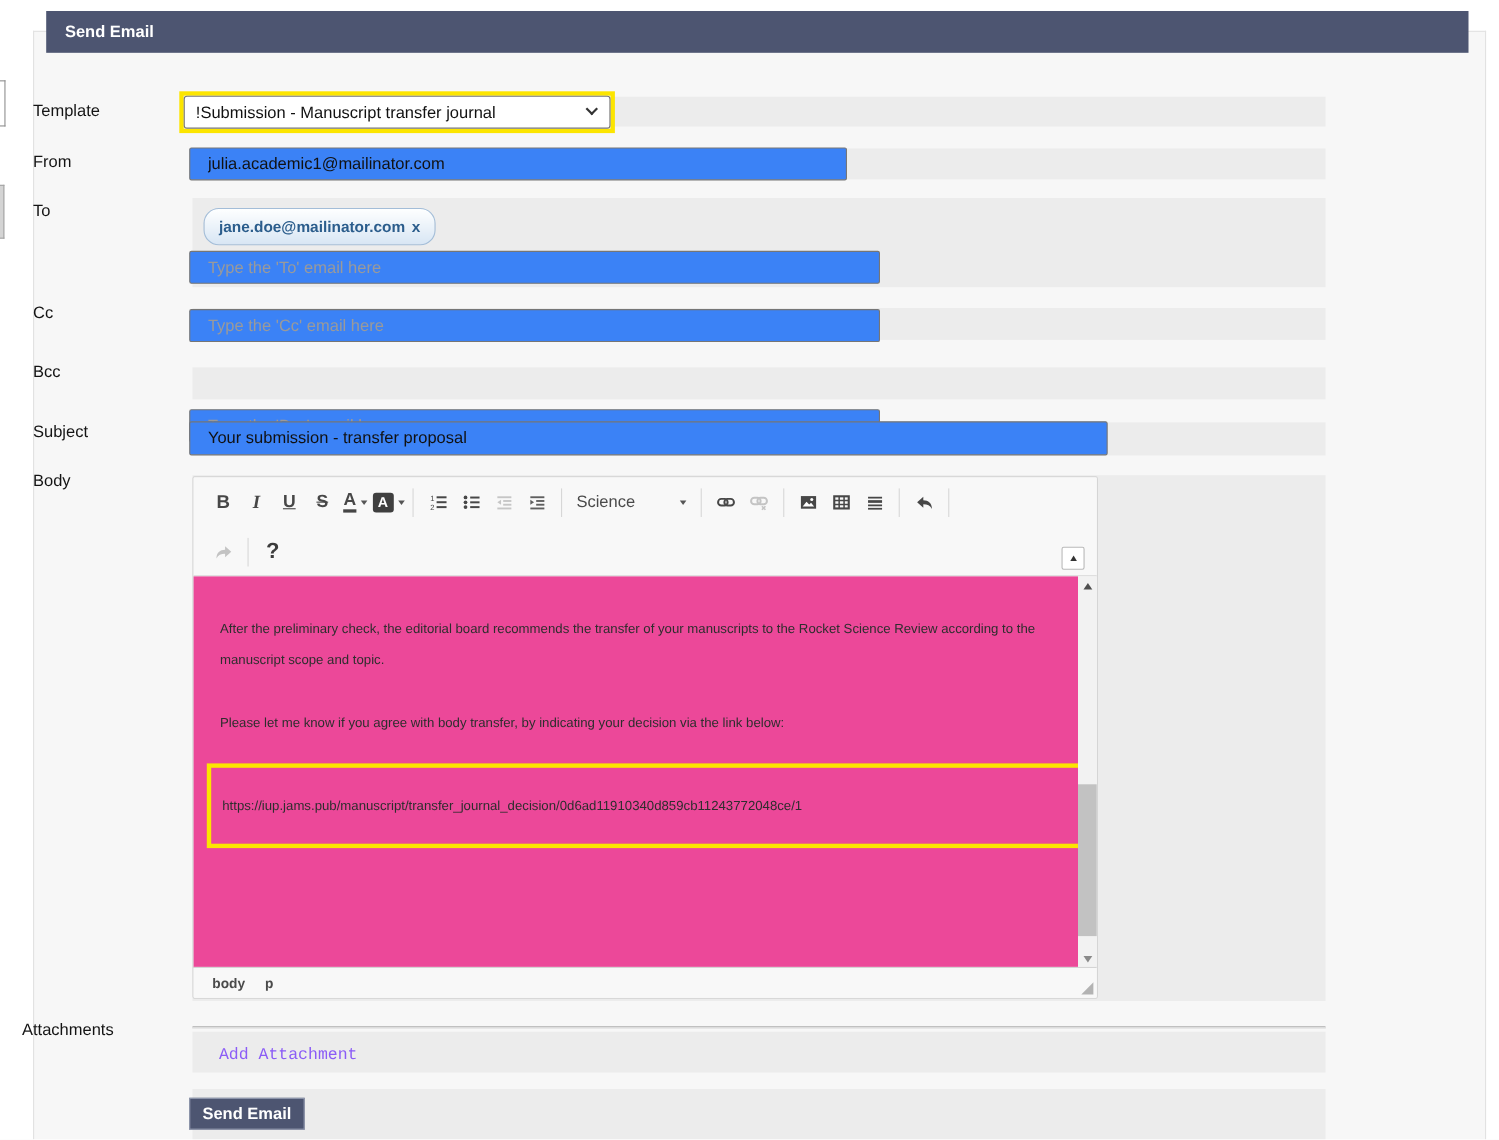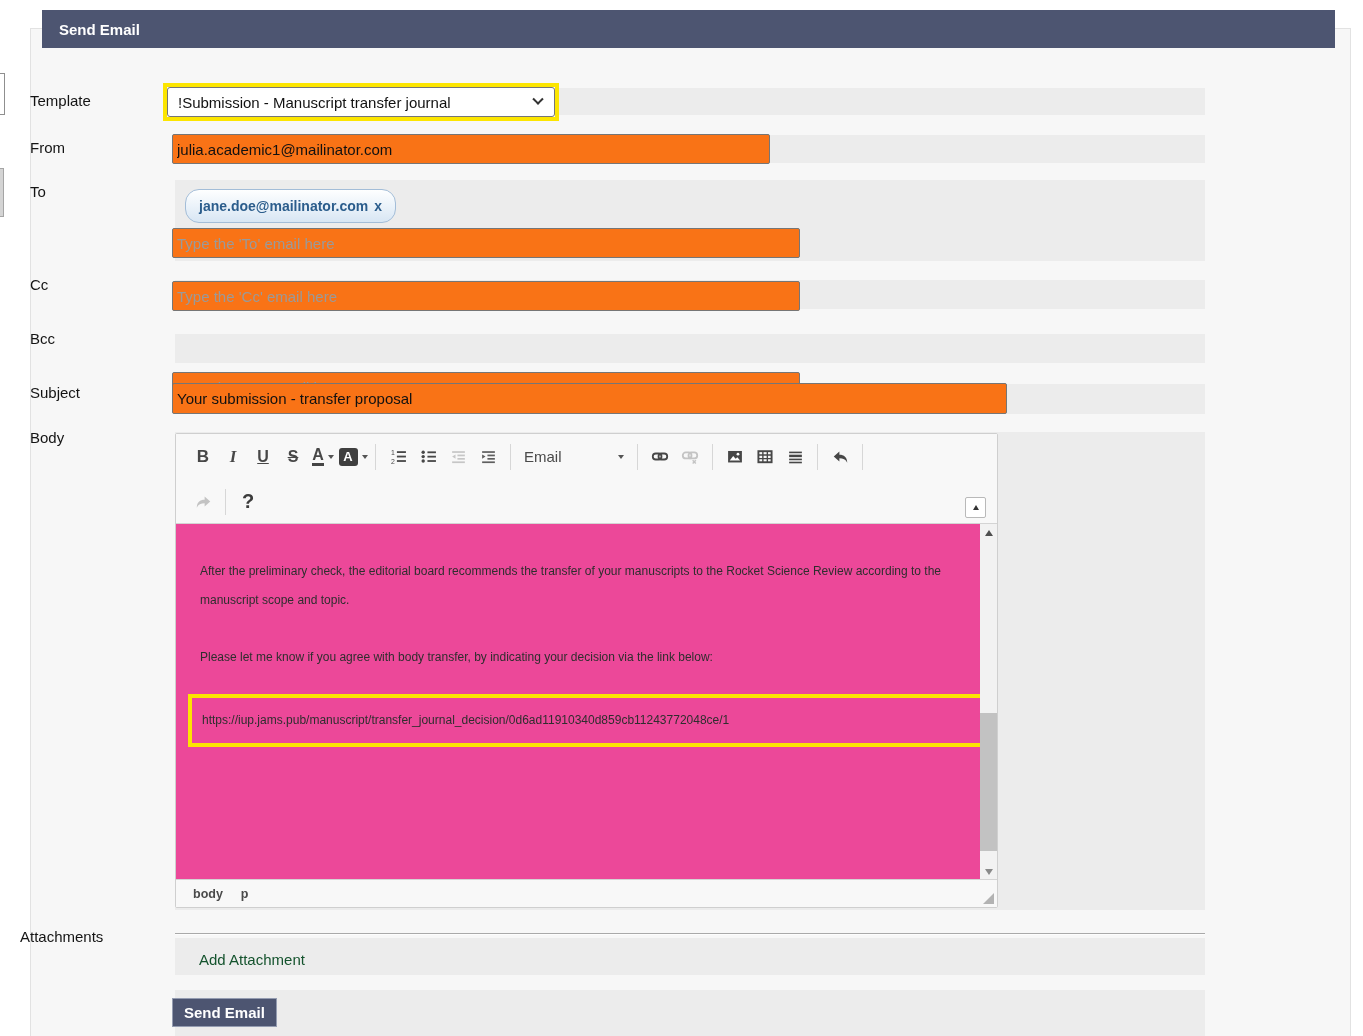--- a/index.html
+++ b/index.html
@@ -30,21 +30,21 @@
 
   .ybox { border:4px solid #fce500; }
   .tpl-wrap { position:absolute; left:163px; top:83px; width:396px; height:38px;text-align:center; }
   .tpl-select { width:100%; height:100%; background:#fff; border:1px solid #767676;
                 border-radius:3px; display:flex; align-items:center;
                 justify-content:space-between; padding:0 10px; font-size:15px; color:#111; }
   .chev { width:8px; height:8px; border-right:2px solid #333; border-bottom:2px solid #333;
           transform:rotate(45deg) translate(-2px,-2px); margin-right:2px; }
 
   .tinput { position:absolute; border:1px solid #767676; border-radius:2px;
-            padding:0 4px; font-size:15px; font-family:inherit; color:#111; background:#f97316; }
+            padding:0 16px; font-size:15px; font-family:inherit; color:#111; background:#3b82f6; }
   .tinput::placeholder { color:#9a9a9a; }
   .in-from { left:172px; top:134px; width:598px; height:30px; }
   .in-to   { left:172px; top:228px; width:628px; height:30px; }
   .in-cc   { left:172px; top:281px; width:628px; height:30px; }
   .in-bcc  { left:172px; top:335px; width:628px; height:30px;margin-top:37px; }
   .in-subj { left:172px; top:383px; width:835px; height:31px; }
 
   .chip { position:absolute; left:185px; top:189px; height:27px; border-radius:14px;
           display:inline-flex; align-items:center; padding:16px 13px; font-size:14px;
           font-weight:bold; color:#2b5d8c; border:1px solid #a3bdd8;
@@ -75,21 +75,21 @@
   .glyph-q { font-weight:bold; font-size:20px; color:#3c3c3c; }
   .collapse-btn { position:absolute; right:11px; top:63px; width:21px; height:21px;
                   background:#fff; border:1px solid #b9b9b9; border-radius:2px;
                   display:flex; align-items:center; justify-content:center; }
 
   .econtent { position:absolute; left:0; top:90px; width:804px; height:356px;
               background:#ec4899; padding:0 36px 0 24px; font-size:12px; color:#2e2e2e;
               overflow:hidden; line-height:29px; }
   .econtent p { margin:28px 0 0 0; }
   .econtent .p-first { margin-top:33px; }
-  .linkbox { margin:22px 0 0 -12px; width:858px; padding:8px 10px; word-break:break-all; }
+  .linkbox { margin:22px 0 0 -12px; width:858px; padding:20px 10px; word-break:break-all; }
   .p-last { margin-top:26px; }
 
   .sbar { position:absolute; right:0; top:90px; width:17px; height:356px; background:#f2f2f2; }
   .sb-up, .sb-down { position:absolute; left:0; width:17px; height:17px;
                      display:flex; align-items:center; justify-content:center; }
   .sb-up { top:0; } .sb-down { bottom:0; }
   .tri-up { width:0;height:0;border-left:4px solid transparent;border-right:4px solid transparent;
             border-bottom:6px solid #4f4f4f; }
   .tri-down { width:0;height:0;border-left:4px solid transparent;border-right:4px solid transparent;
               border-top:6px solid #8a8a8a; }
@@ -97,21 +97,21 @@
 
   .statusbar { position:absolute; left:0; bottom:0; width:821px; height:28px;
                background:#f8f8f8; border-top:1px solid #d4d4d4; display:flex;
                align-items:center; gap:18px; padding-left:17px; font-size:12.5px;
                font-weight:bold; color:#4a4a4a; }
   .resize-h { position:absolute; right:3px; bottom:3px; width:0; height:0;
               border-bottom:11px solid #b3b3b3; border-left:11px solid transparent; }
 
   .attach-line { position:absolute; left:175px; top:933px; width:1030px; height:2px;
                  background:#a9a9a9; border-bottom:1px solid #fdfdfd; }
-  .attach-link { position:absolute; left:199px; top:951px; font-size:15px; color:#14532d; }
+  .attach-link { position:absolute; left:199px; top:951px; font-size:15px; color:#8b5cf6;font-family:Liberation Mono, monospace; }
 
   .send-btn { position:absolute; left:172px; top:998px; background:#4d5571; color:#fff;
               font-weight:bold; font-size:15px; padding:5px 11px; border:1px solid #949cb1;
               font-family:inherit; }
 
   .frag1 { position:absolute; left:0; top:73px; width:5px; height:42px;
            background:#fff; border:1px solid #8f8f8f; border-left:none; }
   .frag2 { position:absolute; left:0; top:168px; width:4px; height:49px;
            background:#d4d4d4; border:1px solid #a5a5a5; border-left:none; }
   svg { display:block; }
@@ -228,21 +228,21 @@
                 <rect x="2" y="3" width="12" height="1.6"></rect>
                 <rect x="7" y="6.2" width="7" height="1.6"></rect>
                 <rect x="7" y="9.4" width="7" height="1.6"></rect>
                 <rect x="2" y="12.6" width="12" height="1.6"></rect>
             <path d="M2 6 L5.2 8.1 L2 10.2 Z"></path>
               </g>
           </svg>
         </div>
         <div class="sep"></div>
         <div class="format">
-          <span>Email</span>
+          <span>Science</span>
           <span class="caret"></span>
         </div>
         <div class="sep"></div>
         <div class="tbtn">
           <svg width="18" height="17" viewBox="0 0 16 16">
             <g fill="none" stroke="#474747" stroke-width="1.7">
                 <rect x="1.2" y="5.2" width="8.2" height="5.6" rx="2.8"></rect>
                 <rect x="6.6" y="5.2" width="8.2" height="5.6" rx="2.8"></rect>
               </g>
           </svg>

